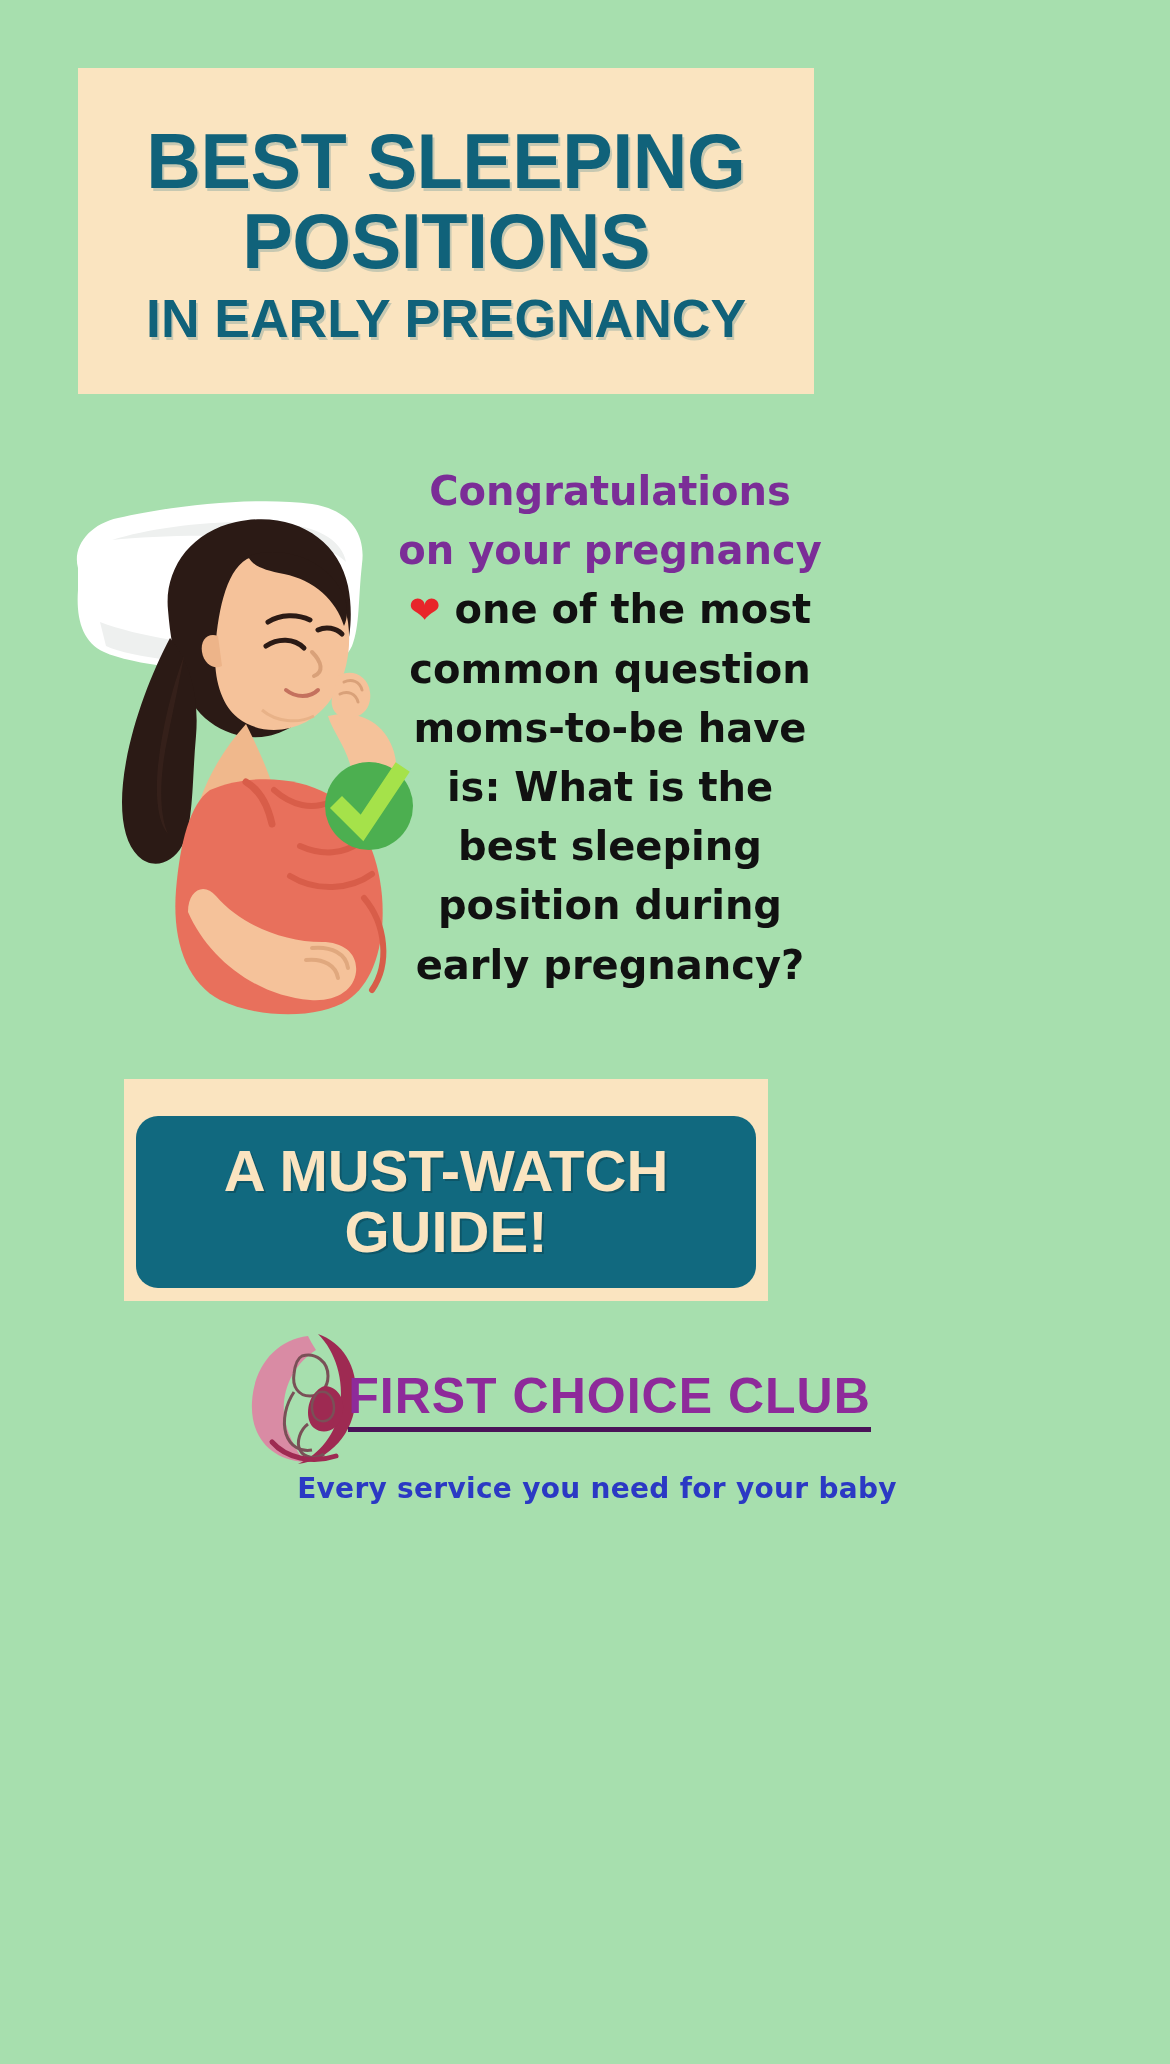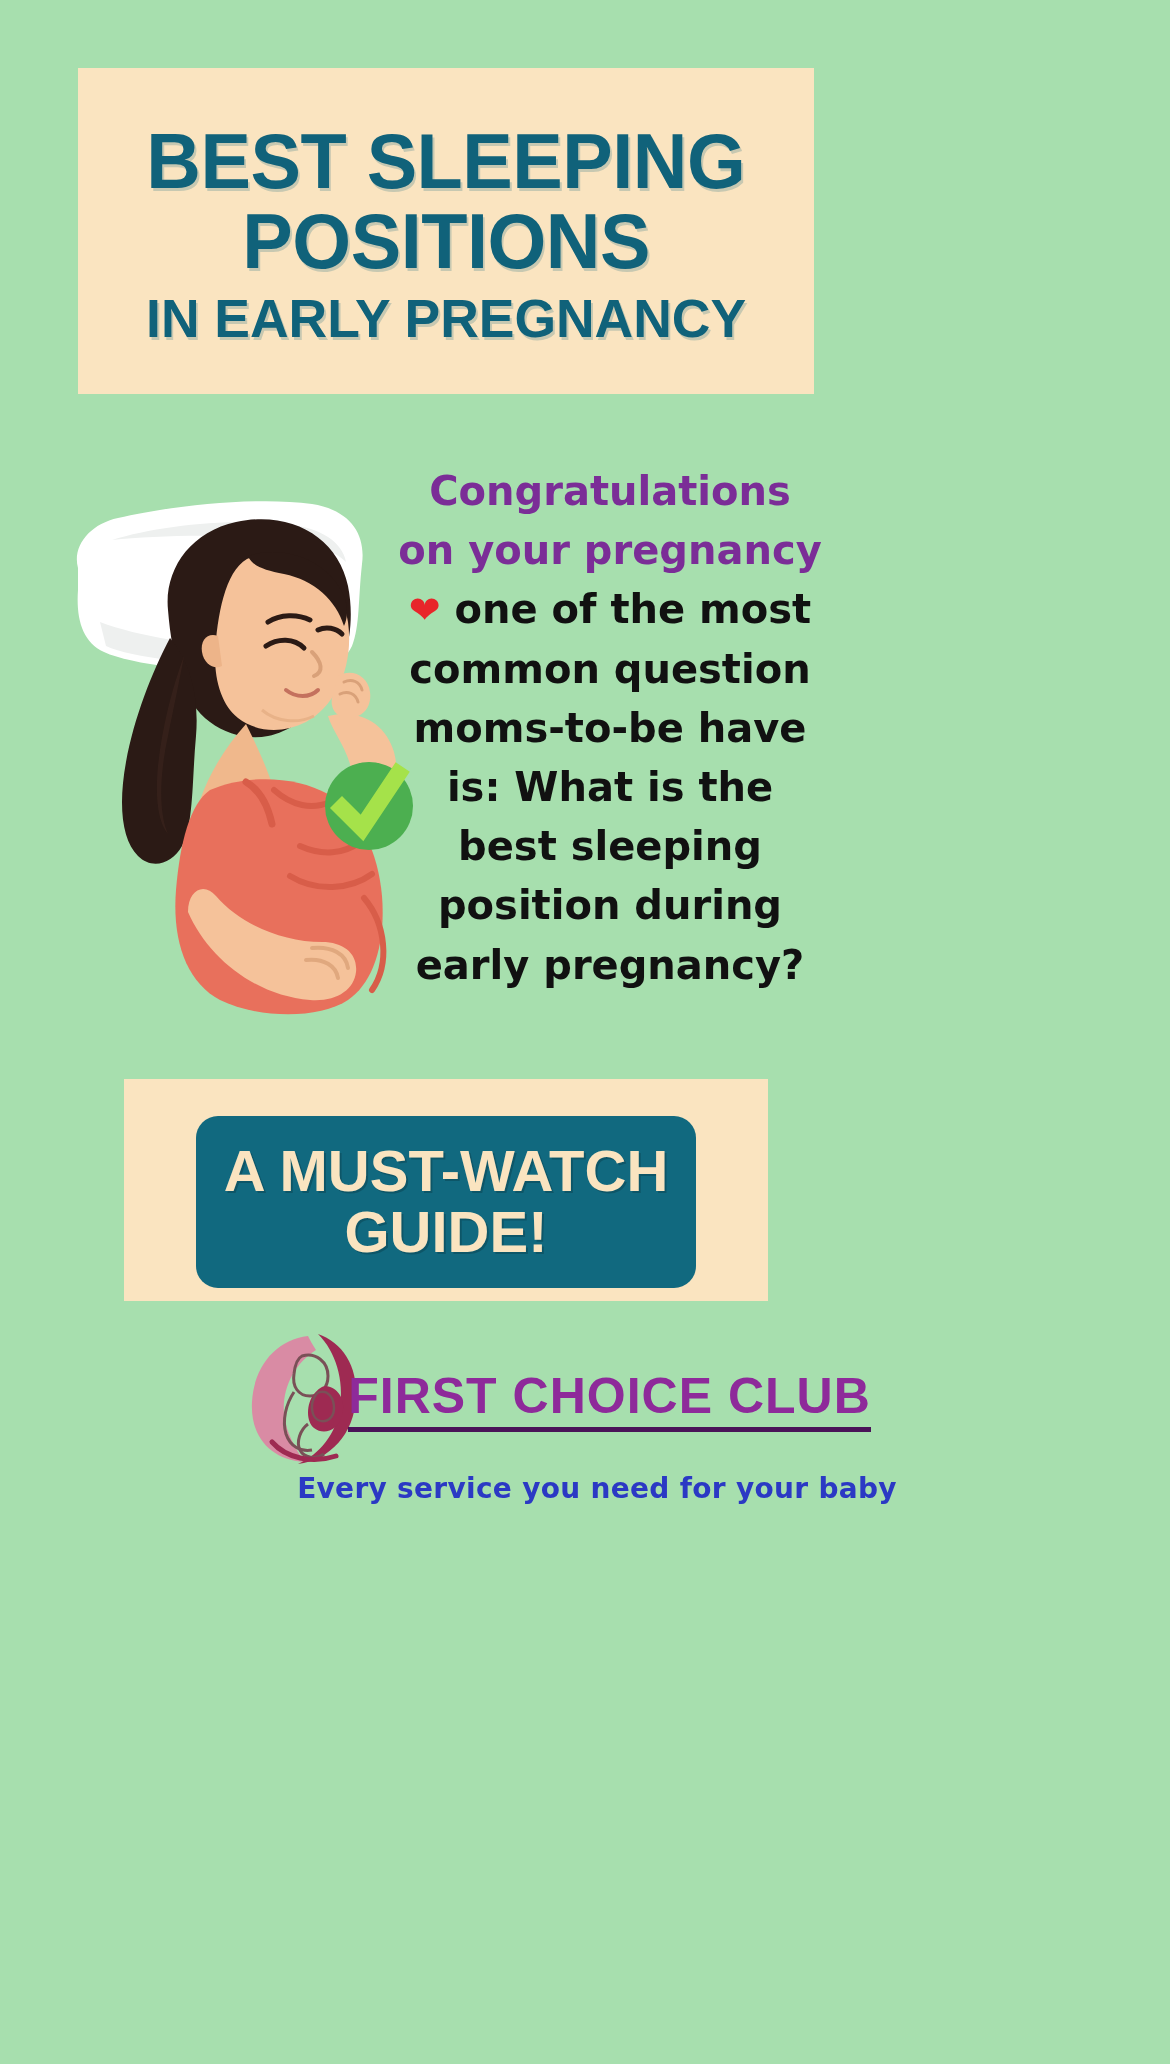--- a/index.html
+++ b/index.html
@@ -116,21 +116,21 @@
     left: 124px;
     top: 1079px;
     width: 644px;
     height: 222px;
     background: #fae4c0;
     display: flex;
     align-items: center;
     justify-content: center;
   }
   .cta-button {
-    width: 500px;
+    width: 620px;
     height: 172px;
     background: #11697f;
     border-radius: 22px;
     display: flex;
     flex-direction: column;
     align-items: center;
     justify-content: center;
     border: none;
     cursor: pointer;
     padding: 0;

